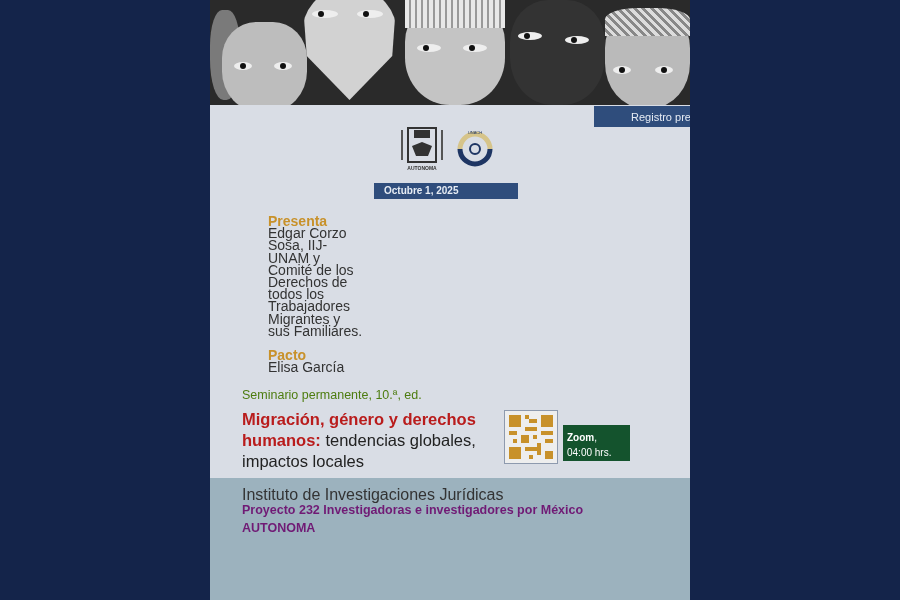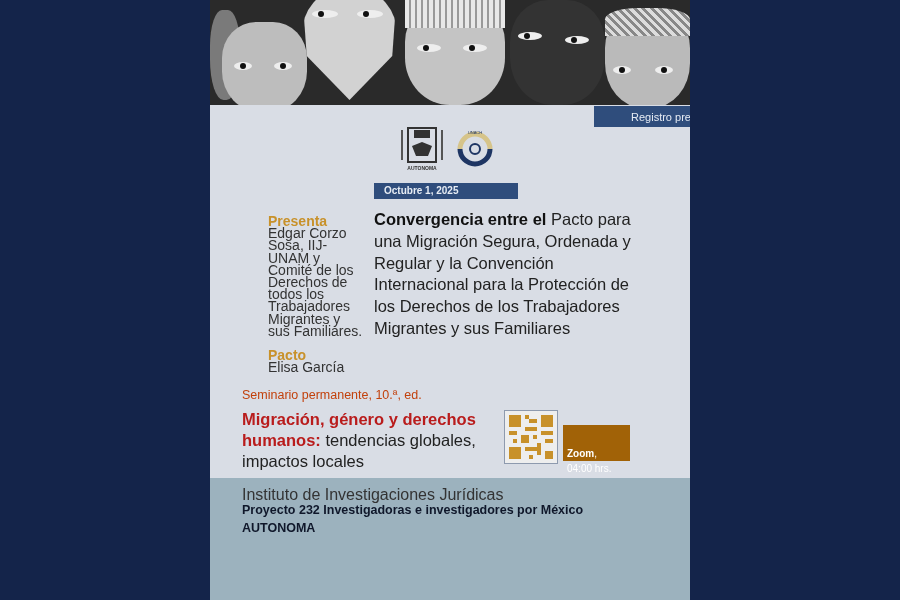--- a/index.html
+++ b/index.html
@@ -11,28 +11,28 @@
   .eye::after{content:"";position:absolute;left:6px;top:1px;width:6px;height:6px;border-radius:50%;background:#111;}
   .register{position:absolute;left:384px;top:106px;width:111px;height:21px;background:#2f4d7c;color:#e6ecf4;font-size:11px;line-height:22px;text-align:right;}
   .logos{position:absolute;left:188px;top:125px;height:48px;display:flex;gap:8px;align-items:center;}
   .logo-unam{width:48px;height:46px;position:relative;}
   .logo-unach{width:42px;height:42px;border-radius:50%;position:relative;}
   .date{position:absolute;left:164px;top:183px;width:134px;height:16px;background:#2f4d7c;color:#e6ecf4;font-size:10px;line-height:16px;padding-left:10px;font-weight:bold;}
   .presenta{position:absolute;left:58px;top:215px;width:96px;font-size:14px;line-height:12.2px;color:#333;}
   .lbl{color:#c8912a;font-weight:bold;}
   .title{position:absolute;left:164px;top:209px;width:260px;font-size:16.5px;line-height:21.8px;color:#222;}
   .title b{font-weight:bold;color:#111;}
-  .seminar{position:absolute;left:32px;top:388px;font-size:12.5px;color:#c2410c;}
+  .seminar{position:absolute;left:32px;top:388px;font-size:12.5px;color:#4d7c0f;}
   .subtitle{position:absolute;left:32px;top:409px;width:270px;font-size:16.5px;line-height:21px;color:#222;}
   .subtitle b{color:#b91c1c;}
   .qr{position:absolute;left:294px;top:410px;width:54px;height:54px;border:1px solid #8e9aae;background:#eee;box-sizing:border-box;padding:4px;}
-  .zoom{position:absolute;left:353px;top:425px;width:67px;height:36px;background:#a16207;color:#fff;font-size:10px;padding:21px 0 0 4px;box-sizing:border-box;line-height:15px;}
+  .zoom{position:absolute;left:353px;top:425px;width:67px;height:36px;background:#14532d;color:#fff;font-size:10px;padding:5px 0 0 4px;box-sizing:border-box;line-height:15px;}
   .footer{position:absolute;left:0;top:478px;width:480px;height:122px;background:#9cb2be;}
   .inst{position:absolute;left:32px;top:8px;font-size:16px;color:#333;}
-  .proj{position:absolute;left:32px;top:23px;width:420px;font-size:12.5px;line-height:18px;font-weight:bold;color:#0f172a;}
+  .proj{position:absolute;left:32px;top:23px;width:420px;font-size:12.5px;line-height:18px;font-weight:bold;color:#701a75;}
 </style>
 </head>
 <body>
 
 <div class="poster">
   <div class="hero">
     <div class="face" style="left:0;top:10px;width:30px;height:90px;background:#7a7a7a;"></div>
     <div class="face" style="left:12px;top:22px;width:85px;height:90px;background:#bdbdbd;">
       <div class="eye" style="left:12px;top:40px;"></div>
         <div class="eye" style="left:52px;top:40px;"></div>
@@ -83,21 +83,20 @@
   <div class="date">Octubre 1, 2025</div>
 
   <div class="presenta">
     <div class="lbl">Presenta</div>
     <div>Edgar Corzo Sosa, IIJ-UNAM y Comité de los Derechos de todos los Trabajadores Migrantes y sus Familiares.</div>
     <div style="height:12px"></div>
     <div class="lbl">Pacto</div>
     <div>Elisa García</div>
   </div>
 
-  <div class="title"><b>Convergencia entre el</b><span> Pacto para una Migración Segura, Ordenada y Regular y la Convención Internacional para la Protección de los Derechos de los Trabajadores Migrantes y sus Familiares</span></div>
 
   <div class="seminar">Seminario permanente, 10.ª, ed.</div>
 
   <div class="subtitle"><b>Migración, género y derechos humanos:</b><span> tendencias globales, impactos locales</span></div>
 
   <div class="qr">
     <svg width="44" height="44" viewBox="0 0 11 11" shape-rendering="crispEdges">
       <g fill="#c8912a">
         <rect x="0" y="0" width="3" height="3"></rect>
           <rect x="8" y="0" width="3" height="3"></rect>

